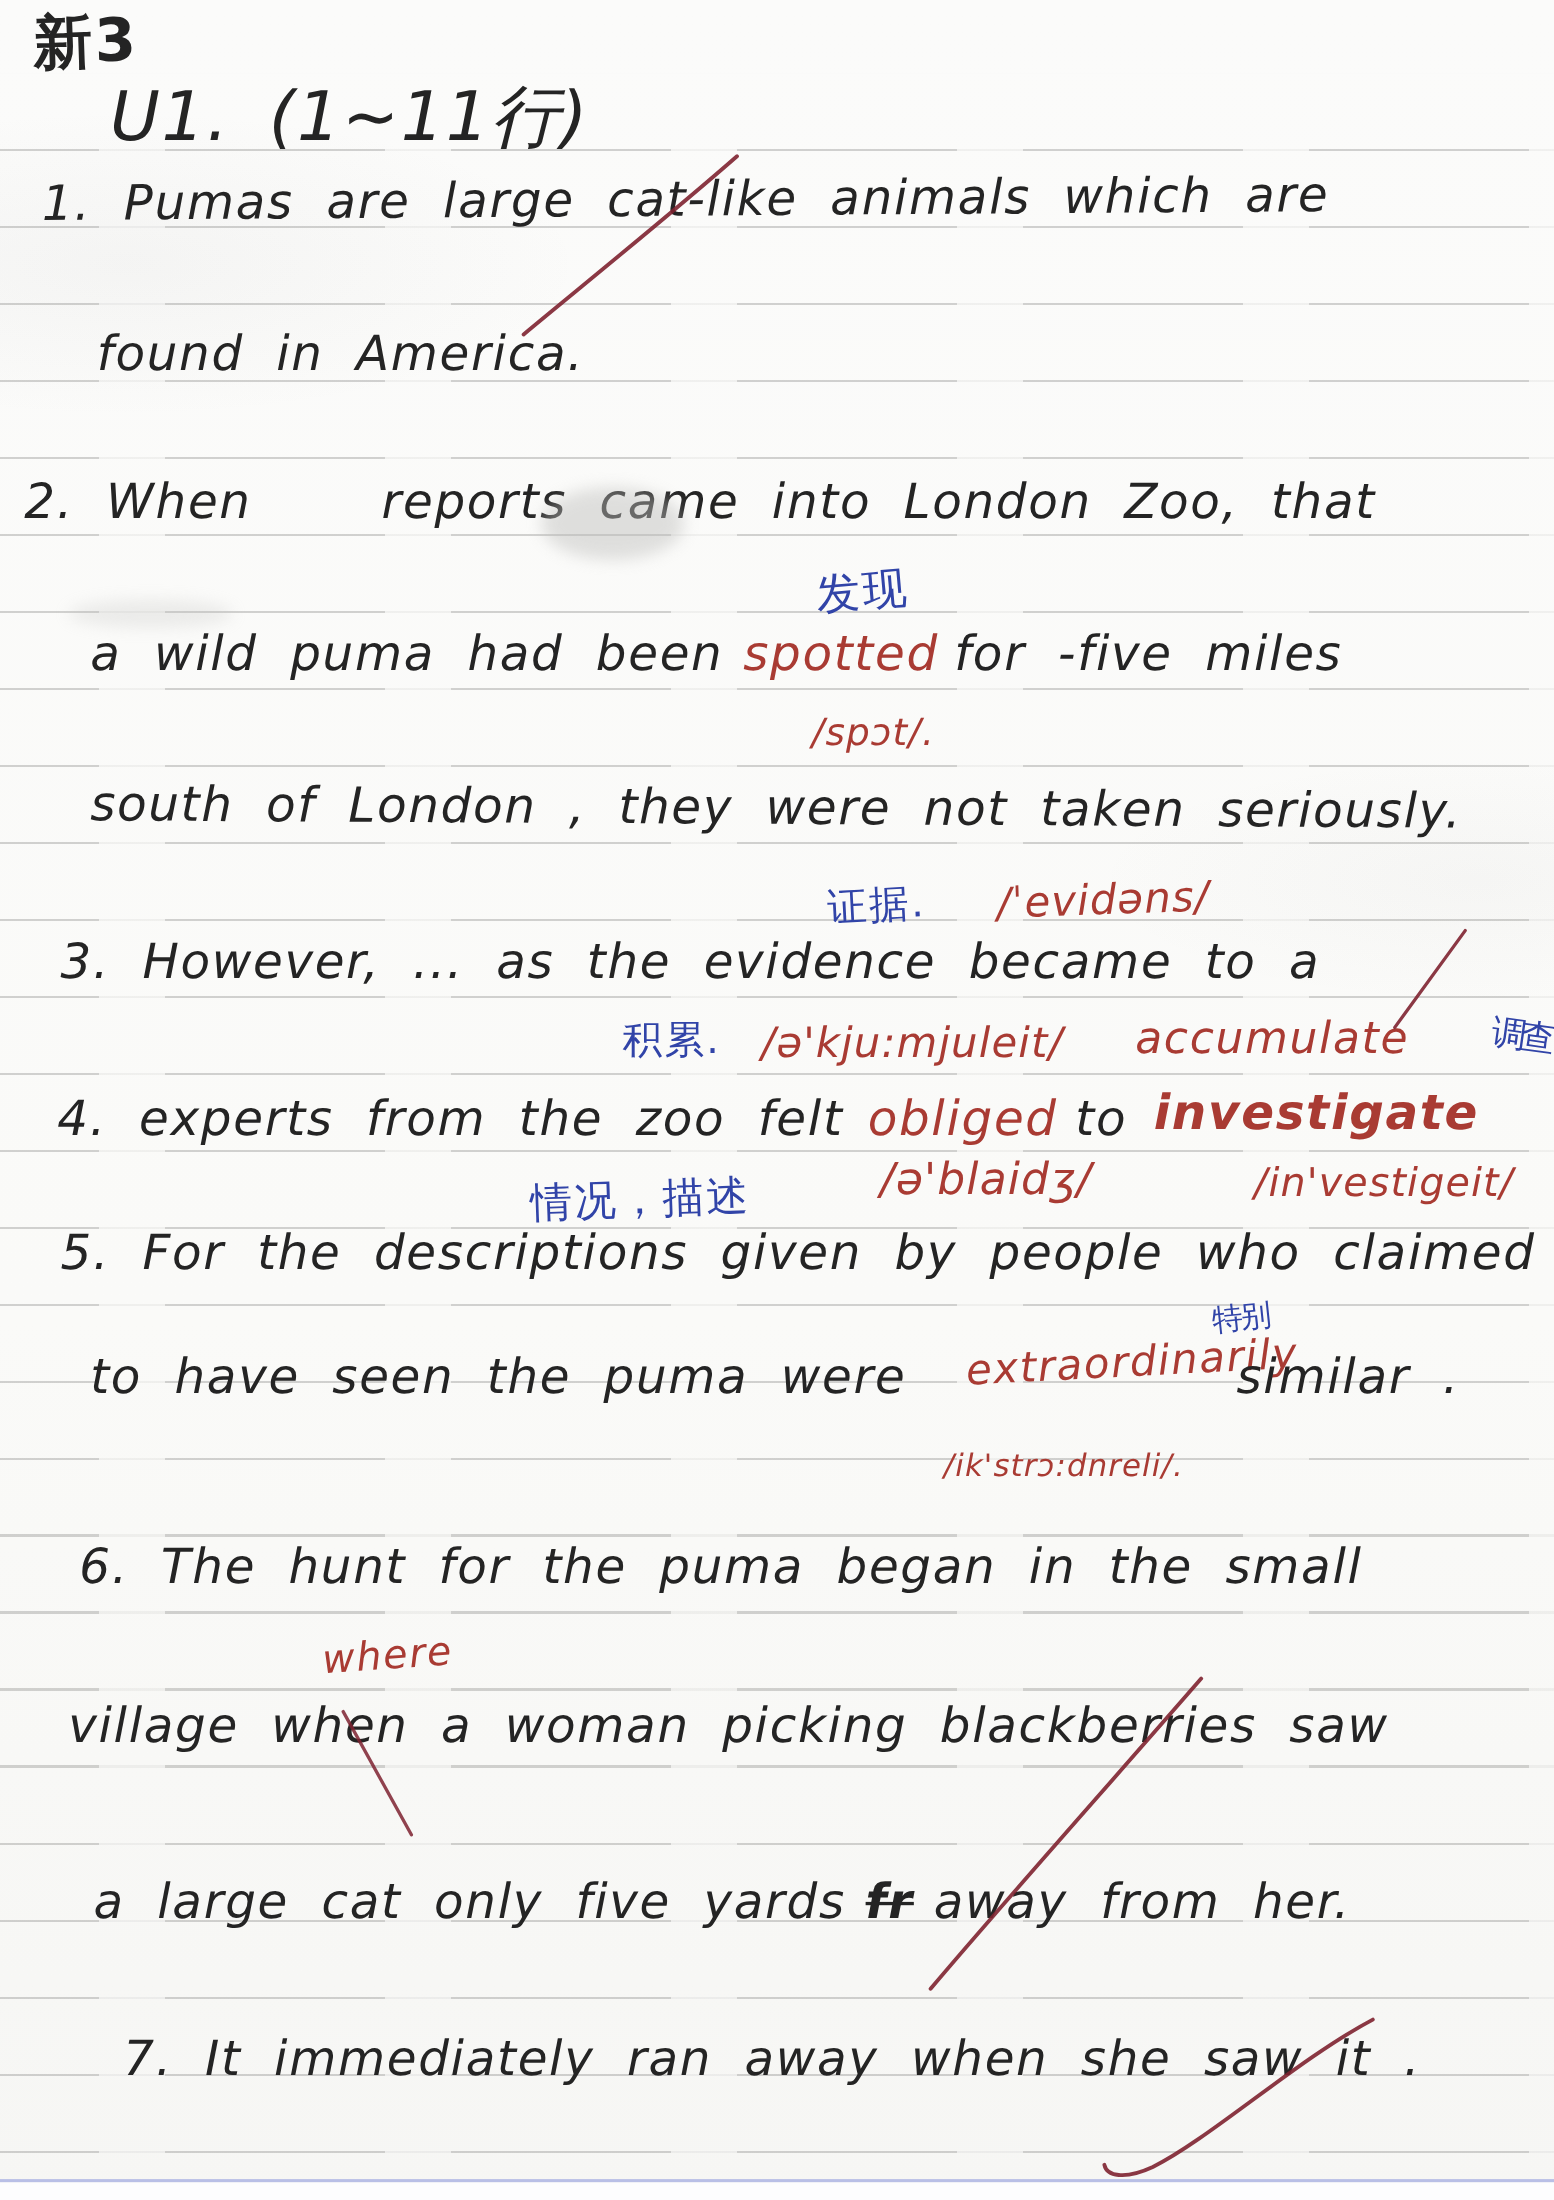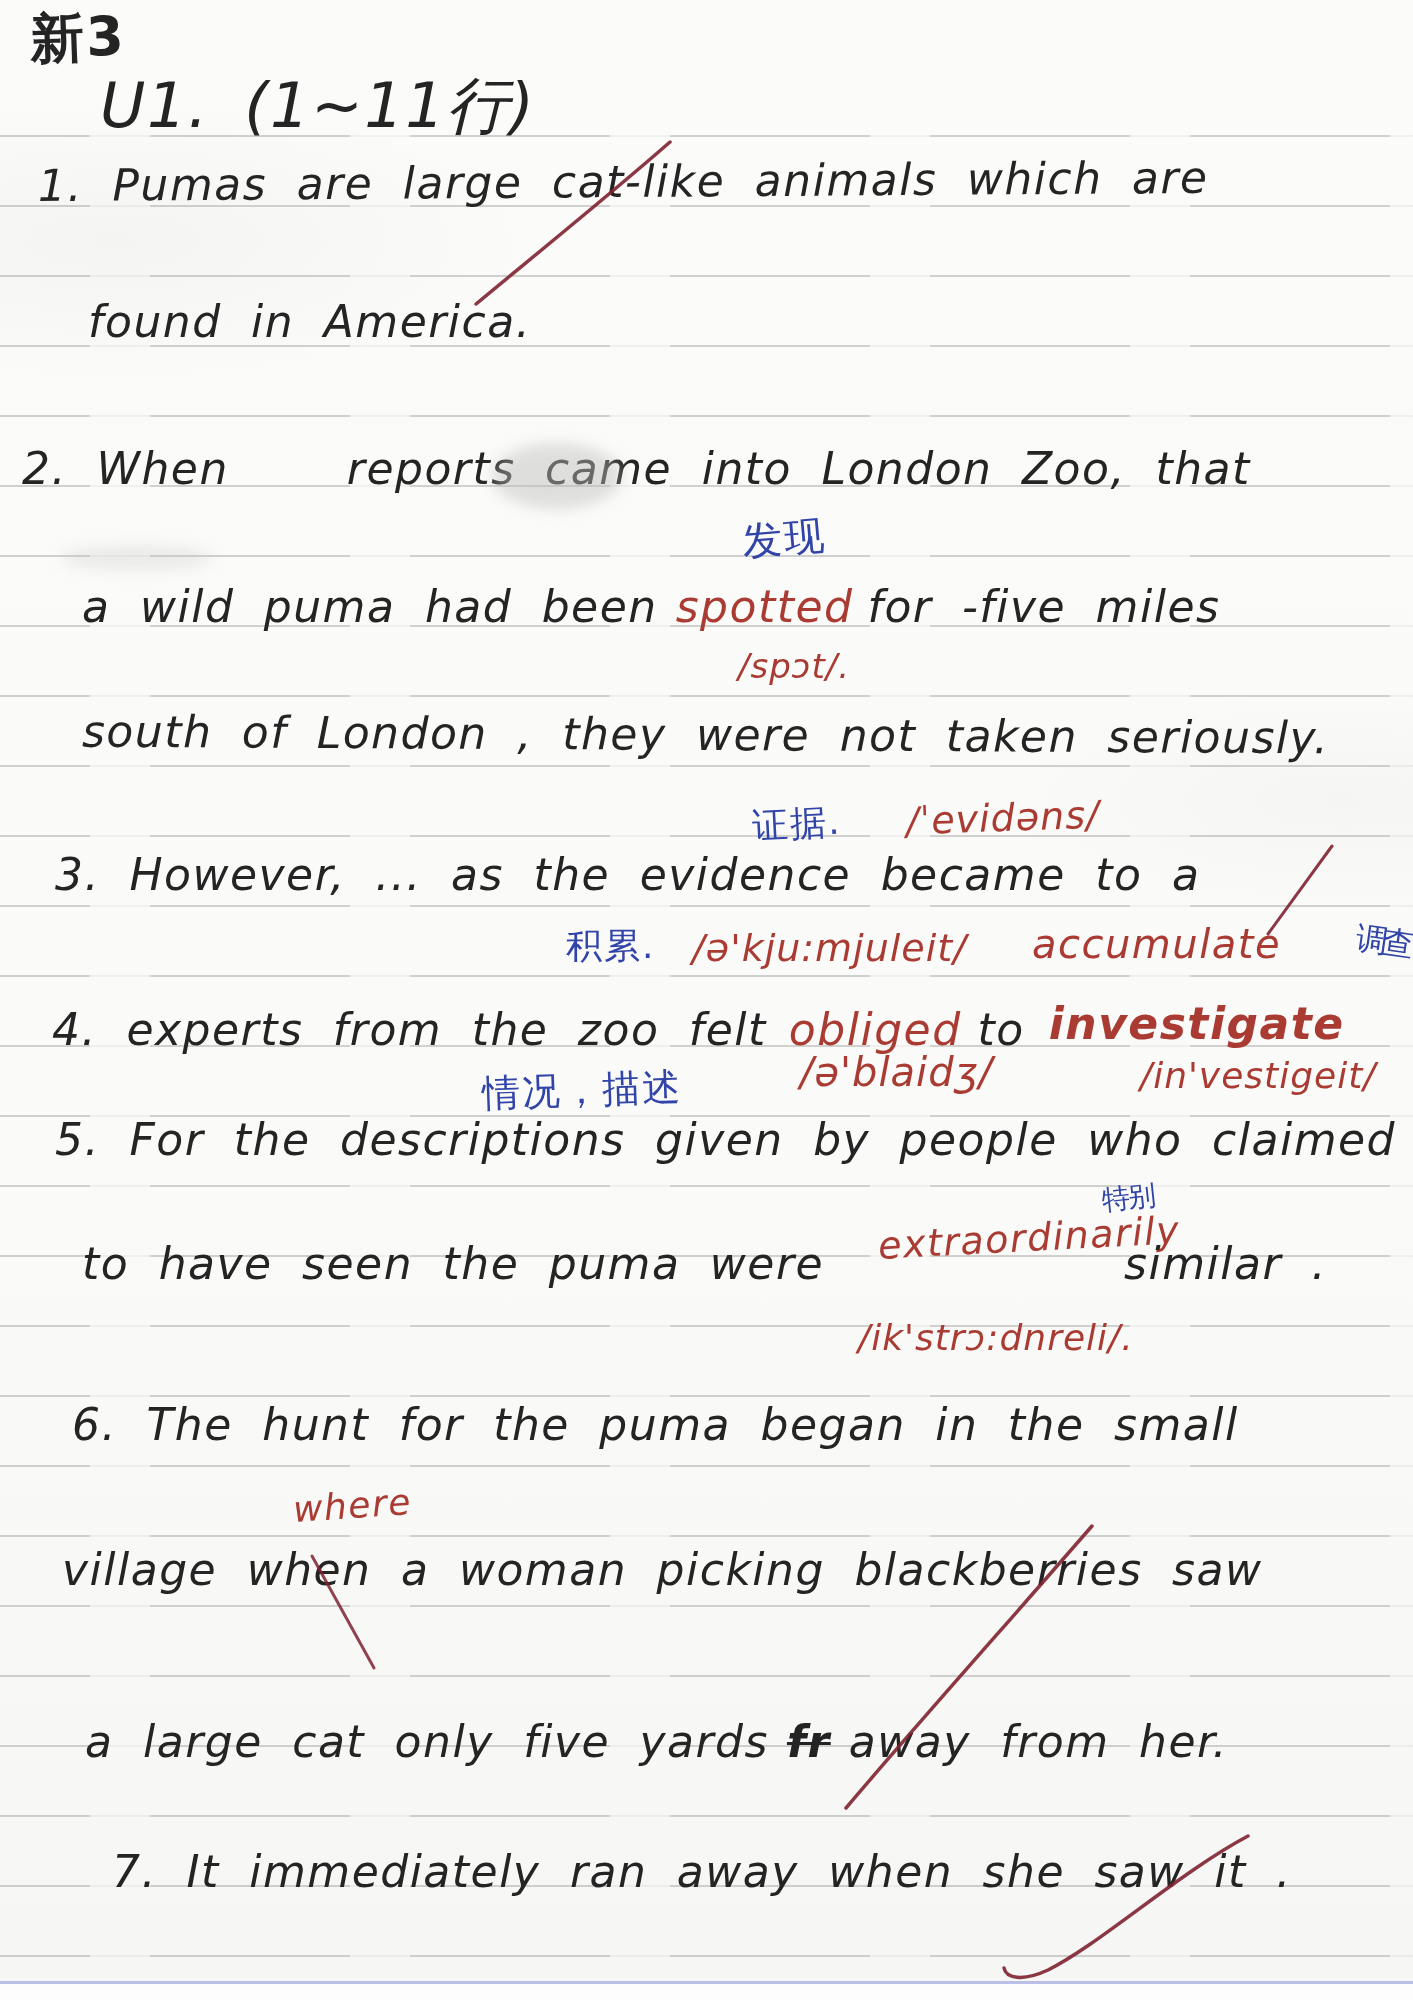--- a/index.html
+++ b/index.html
@@ -29,21 +29,21 @@
     color:#242424;
     font-size:44px;
     letter-spacing:1.5px;
     word-spacing:14px;
     line-height:1.1;
   }
   .cn{font-style:normal;letter-spacing:2px;}
   .red{color:#a93b33;}
   .blue{color:#3144a8;}
   .ipa{font-size:34px;letter-spacing:1px;word-spacing:4px;}
-  .seg{display:inline-block;margin-top:12px;}
+  .seg{display:inline-block;}
   .strike{text-decoration:line-through;text-decoration-thickness:3px;}
   .smudge{position:absolute;background:#bdbdbb;border-radius:50%;filter:blur(7px);}
   #marks{position:absolute;left:0;top:0;width:1413px;height:2000px;pointer-events:none;}
   #bottom-edge{position:absolute;left:0;top:1981px;width:1413px;height:3px;background:#b9bfe6;}
   #bottom-white{position:absolute;left:0;top:1984px;width:1413px;height:16px;background:#fdfdfe;}
 </style>
 </head>
 <body>
 
 <div id="page">
@@ -84,21 +84,21 @@
   <div class="hand red ipa" style="left:800px;top:1050px;font-size:40px;">/ə'blaidʒ/</div>
   <div class="hand red ipa" style="left:1140px;top:1056px;font-size:36px;">/in'vestigeit/</div>
 
   <div class="hand cn blue" style="left:482px;top:1070px;font-size:38px;transform:rotate(-2deg);">情况，描述</div>
   <div class="hand" style="left:55px;top:1116px;">5. For the descriptions given by people who claimed</div>
   <div class="hand cn blue" style="left:1102px;top:1183px;font-size:28px;transform:rotate(-6deg);letter-spacing:-2px;">特别</div>
   <div class="hand red" style="left:878px;top:1218px;font-size:38px;transform:rotate(-3deg);">extraordinarily</div>
   <div class="hand" style="left:82px;top:1228px;text-decoration:underline;">
     <span class="seg" style="margin-right:300px;">to have seen the puma were</span><span class="seg">similar .</span>
   </div>
-  <div class="hand red ipa" style="left:858px;top:1318px;font-size:36px;">/ik'strɔ:dnreli/.</div>
+  <div class="hand red ipa" style="left:858px;top:1318px;font-size:28px;">/ik'strɔ:dnreli/.</div>
 
   <div class="hand" style="left:72px;top:1401px;">6. The hunt for the puma began in the small</div>
   <div class="hand red" style="left:293px;top:1486px;font-size:36px;transform:rotate(-4deg);">where</div>
   <div class="hand" style="left:62px;top:1546px;">village when a woman picking blackberries saw</div>
   <div class="hand" style="left:85px;top:1706px;">
     <span class="seg" style="margin-right:18px;">a large cat only five yards</span><span class="seg strike" style="margin-right:18px;font-weight:bold;">fr</span><span class="seg">away from her.</span>
   </div>
 
   <div class="hand" style="left:112px;top:1848px;">7. It immediately ran away when she saw it .</div>
 

